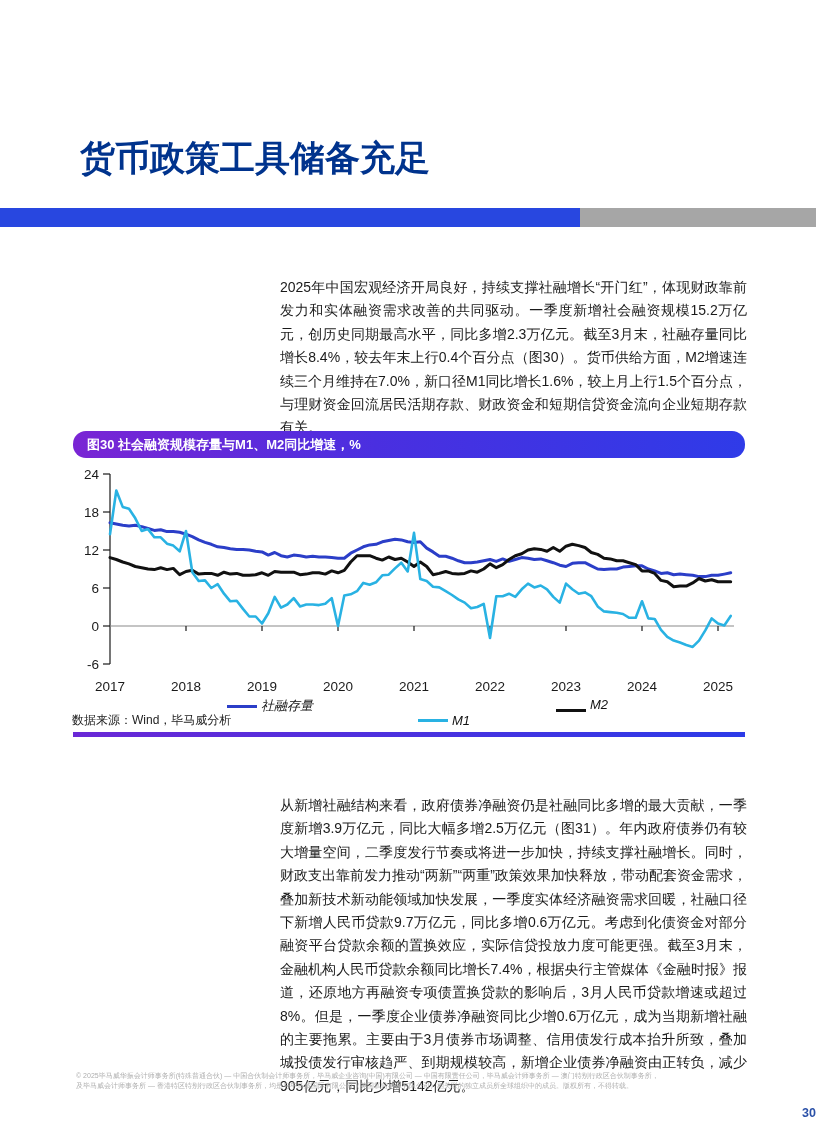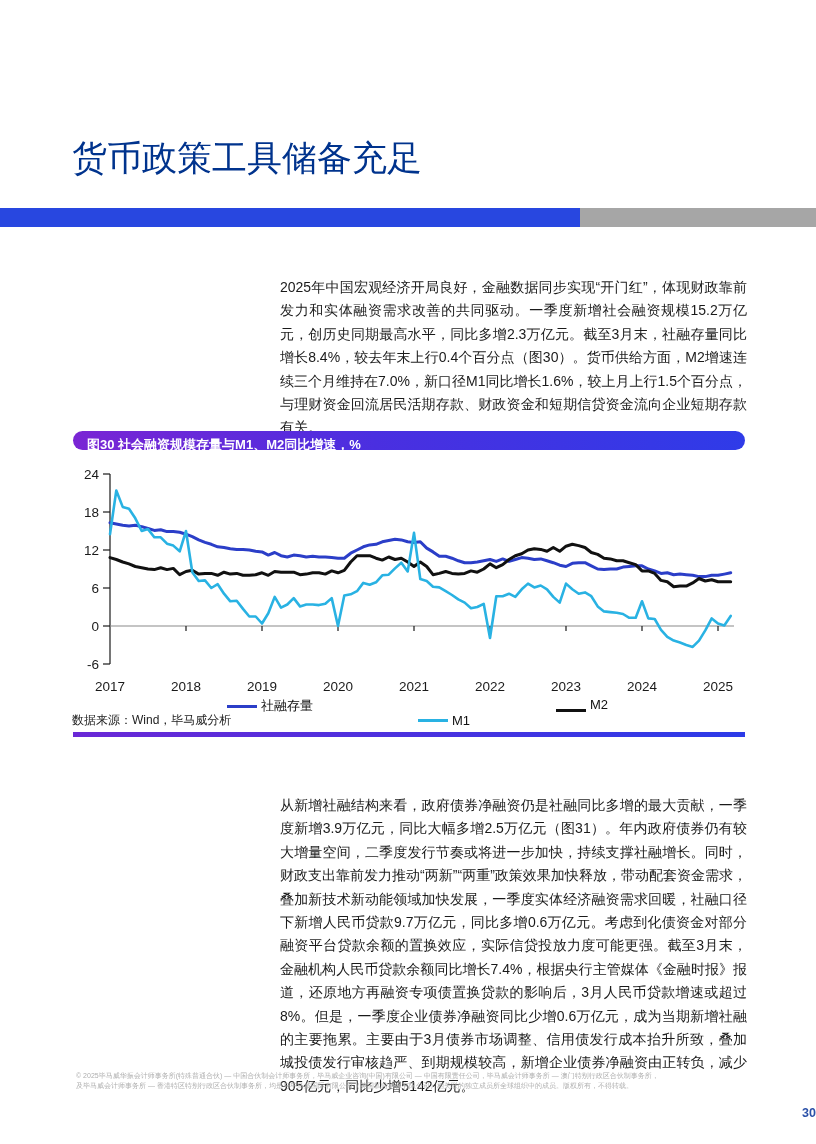--- a/index.html
+++ b/index.html
@@ -1,34 +1,34 @@
 <!DOCTYPE html>
 <html><head>
 <meta charset="utf-8">
 <style>
   html,body{margin:0;padding:0;background:#ffffff;}
   .page{position:relative;width:816px;height:1144px;background:#fff;overflow:hidden;
         font-family:"Liberation Sans","DejaVu Sans",sans-serif;}
-  .page-title{position:absolute;left:72px;top:133px;margin:0;font-size:35px;line-height:50px;
-        font-weight:400;color:#00338D;letter-spacing:0px;white-space:nowrap;}
+  .page-title{position:absolute;left:80px;top:133px;margin:0;font-size:35px;line-height:50px;
+        font-weight:700;color:#00338D;letter-spacing:0px;white-space:nowrap;}
   .divider{position:absolute;left:0;top:208px;width:816px;height:19px;}
   .divider-blue{position:absolute;left:0;top:0;width:580px;height:19px;background:#2847E0;}
   .divider-gray{position:absolute;left:580px;top:0;width:236px;height:19px;background:#A6A6A6;}
   .para{position:absolute;left:280px;width:467px;font-size:14px;line-height:23.4px;
         color:#1A1A1A;text-align:justify;text-justify:inter-ideograph;}
   .para-1{top:276px;}
   .para-2{top:794px;}
-  .chart-header{position:absolute;left:73px;top:431px;width:672px;height:19px;box-sizing:border-box;
+  .chart-header{position:absolute;left:73px;top:431px;width:672px;height:27px;box-sizing:border-box;
         border-radius:13px;background:linear-gradient(90deg,#7A25D4 0%,#4A2FE0 45%,#2F3BE8 100%);
         color:#fff;font-size:13px;font-weight:bold;line-height:27px;padding-left:14px;white-space:nowrap;}
   .chart-svg{position:absolute;left:72px;top:464px;}
   .chart-legend{position:absolute;left:72px;top:697px;width:676px;height:16px;}
   .legend-item{position:absolute;top:0;display:flex;align-items:center;gap:4px;}
   .legend-swatch{display:inline-block;width:30px;height:3px;}
-  .legend-label{font-size:13px;color:#111;}
+  .legend-label{font-size:13px;color:#111;font-style:italic;}
   .chart-source{position:absolute;left:72px;top:712px;font-size:12px;color:#222;}
   .chart-bottom-bar{position:absolute;left:73px;top:732px;width:672px;height:5px;
         background:linear-gradient(90deg,#6A28D6 0%,#2C3BE8 100%);}
   .footer-line{position:absolute;left:76px;width:700px;font-size:7px;line-height:10px;
         color:#AFAFAF;white-space:nowrap;overflow:hidden;}
   .footer-1{top:1071px;}
   .footer-2{top:1081px;}
   .page-num{position:absolute;left:0;top:1106px;width:816px;text-align:right;
         font-size:12.5px;font-weight:600;color:#2B51A8;}
 </style>
@@ -37,21 +37,21 @@
 
 <div class="page">
 
   <h1 class="page-title">货币政策工具储备充足</h1>
 
   <div class="divider">
     <div class="divider-blue"></div>
     <div class="divider-gray"></div>
   </div>
 
-  <div class="para para-1">2025年中国宏观经济开局良好，金融数据同步实现“开门红”，体现财政靠前发力和实体融资需求改善的共同驱动。一季度新增社会融资规模15.2万亿元，创历史同期最高水平，同比多增2.3万亿元。截至3月末，社融存量同比增长8.4%，较去年末上行0.4个百分点（图30）。货币供给方面，M2增速连续三个月维持在7.0%，新口径M1同比增长1.6%，较上月上行1.5个百分点，与理财资金回流居民活期存款、财政资金和短期信贷资金流向企业短期存款有关。</div>
+  <div class="para para-1">2025年中国宏观经济开局良好，持续支撑社融增长“开门红”，体现财政靠前发力和实体融资需求改善的共同驱动。一季度新增社会融资规模15.2万亿元，创历史同期最高水平，同比多增2.3万亿元。截至3月末，社融存量同比增长8.4%，较去年末上行0.4个百分点（图30）。货币供给方面，M2增速连续三个月维持在7.0%，新口径M1同比增长1.6%，较上月上行1.5个百分点，与理财资金回流居民活期存款、财政资金和短期信贷资金流向企业短期存款有关。</div>
 
   <section>
     <div class="chart-header">图30 社会融资规模存量与M1、M2同比增速，%</div>
     <svg class="chart-svg" id="chart-svg" width="680" height="235" viewBox="0 0 680 235">
         <line x1="31" y1="10" x2="38" y2="10" stroke="#1a1a1a" stroke-width="1.2"></line>
         <text x="27" y="14.5" fill="#1a1a1a" font-size="13.5" text-anchor="end">24</text>
         <line x1="31" y1="48" x2="38" y2="48" stroke="#1a1a1a" stroke-width="1.2"></line>
         <text x="27" y="52.5" fill="#1a1a1a" font-size="13.5" text-anchor="end">18</text>
         <line x1="31" y1="86" x2="38" y2="86" stroke="#1a1a1a" stroke-width="1.2"></line>
         <text x="27" y="90.5" fill="#1a1a1a" font-size="13.5" text-anchor="end">12</text>

